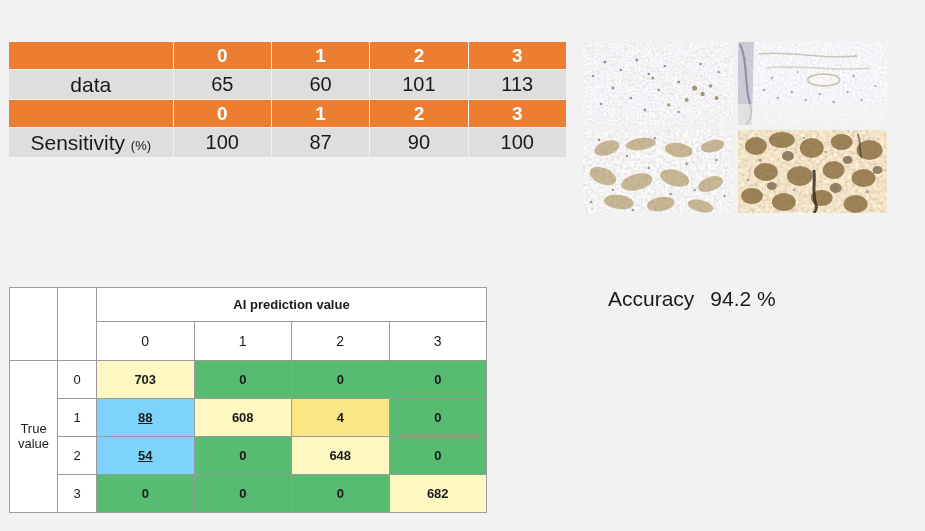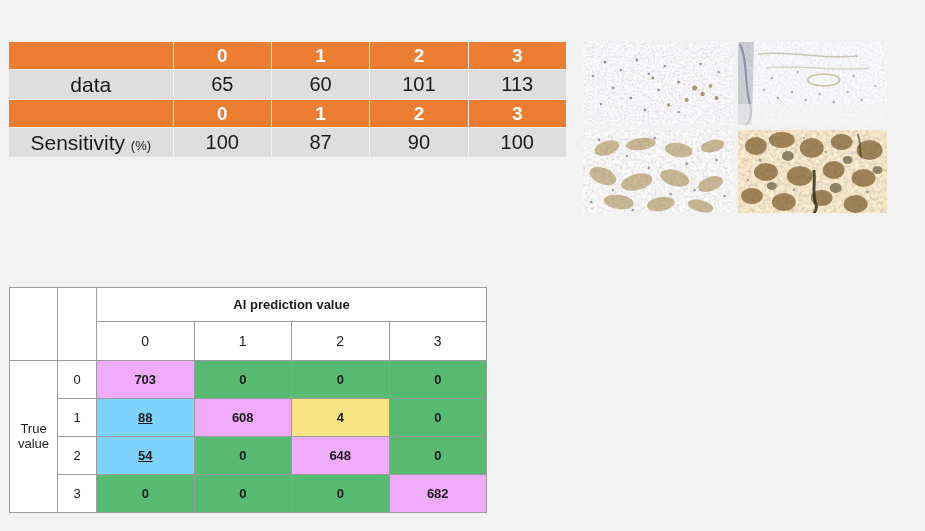--- a/index.html
+++ b/index.html
@@ -112,21 +112,21 @@
   .matrix .body-row td { height: 37px; }
   .matrix td.rowlabel {
     font-size: 13px;
     font-weight: normal;
   }
   .matrix td.sidelabel {
     font-size: 13px;
     font-weight: normal;
     line-height: 1.15;
   }
-  .matrix td.v-red    { background: #f0abfc; }
+  .matrix td.v-red    { background: #fef9c3; }
   .matrix td.v-green  { background: #57BB72; }
   .matrix td.v-orange { background: #7dd3fc; text-decoration: underline; }
   .matrix td.v-yellow { background: #FAE585; }
 
   
   .accuracy {
     position: absolute;
     left: 608px;
     top: 287px;
     font-size: 21px;
@@ -233,20 +233,23 @@
       <tr class="body-row">
         <td class="corner-b rowlabel">3</td>
         <td class="dcell v-green">0</td>
         <td class="dcell v-green">0</td>
         <td class="dcell v-green">0</td>
         <td class="dcell v-red">682</td>
       </tr>
     </tbody>
   </table>
 
+  <div class="accuracy">
+    <span>Accuracy</span><span class="gap"></span><span>94.2 %</span>
+  </div>
 
   <div class="micro-grid">
 
     <div class="micro">
       <svg viewBox="0 0 150 83" preserveAspectRatio="none">
         <defs>
           <filter id="gr0" x="0" y="0" width="100%" height="100%">
             <feTurbulence type="fractalNoise" baseFrequency="0.55" numOctaves="4" seed="11" result="n"></feTurbulence>
             <feColorMatrix in="n" type="matrix" values="0.35 0.25 0.15 0 0.55
                       0.32 0.26 0.15 0 0.55

